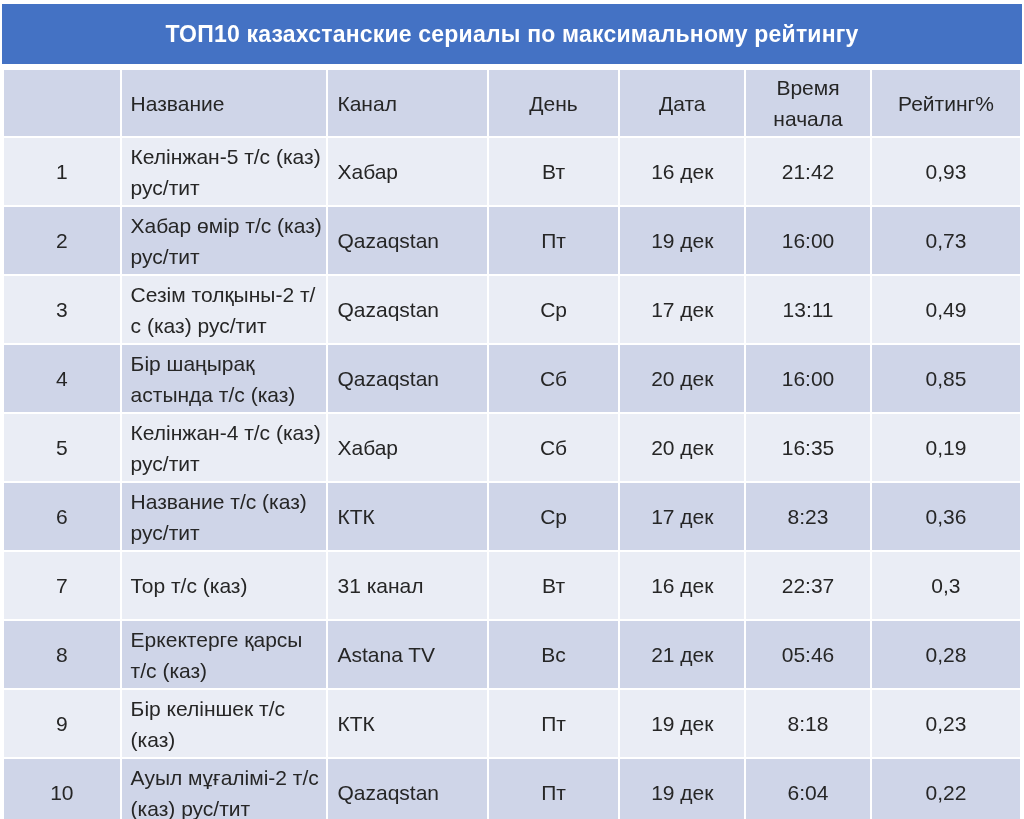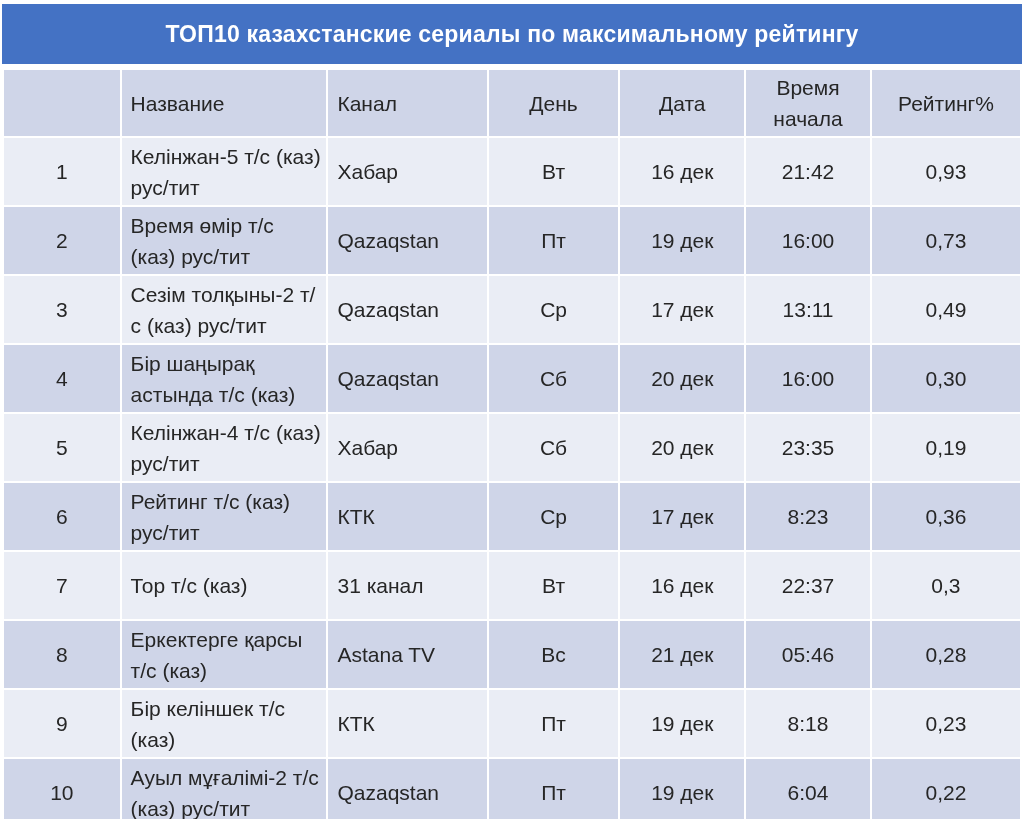--- a/index.html
+++ b/index.html
@@ -103,21 +103,21 @@
         <td class="cell-rank">1</td>
         <td class="cell-name">Келінжан-5 т/с (каз) рус/тит</td>
         <td class="cell-channel">Хабар</td>
         <td class="cell-day">Вт</td>
         <td class="cell-date">16 дек</td>
         <td class="cell-time">21:42</td>
         <td class="cell-rating">0,93</td>
       </tr>
       <tr class="dark">
         <td class="cell-rank">2</td>
-        <td class="cell-name">Время өмір т/с (каз) рус/тит</td>
+        <td class="cell-name">Хабар өмір т/с (каз) рус/тит</td>
         <td class="cell-channel">Qazaqstan</td>
         <td class="cell-day">Пт</td>
         <td class="cell-date">19 дек</td>
         <td class="cell-time">16:00</td>
         <td class="cell-rating">0,73</td>
       </tr>
       <tr class="light">
         <td class="cell-rank">3</td>
         <td class="cell-name">Сезім толқыны-2 т/с (каз) рус/тит</td>
         <td class="cell-channel">Qazaqstan</td>
@@ -126,34 +126,34 @@
         <td class="cell-time">13:11</td>
         <td class="cell-rating">0,49</td>
       </tr>
       <tr class="dark">
         <td class="cell-rank">4</td>
         <td class="cell-name">Бір шаңырақ астында т/с (каз)</td>
         <td class="cell-channel">Qazaqstan</td>
         <td class="cell-day">Сб</td>
         <td class="cell-date">20 дек</td>
         <td class="cell-time">16:00</td>
-        <td class="cell-rating">0,30</td>
+        <td class="cell-rating">0,85</td>
       </tr>
       <tr class="light">
         <td class="cell-rank">5</td>
         <td class="cell-name">Келінжан-4 т/с (каз) рус/тит</td>
         <td class="cell-channel">Хабар</td>
         <td class="cell-day">Сб</td>
         <td class="cell-date">20 дек</td>
-        <td class="cell-time">23:35</td>
+        <td class="cell-time">16:35</td>
         <td class="cell-rating">0,19</td>
       </tr>
       <tr class="dark">
         <td class="cell-rank">6</td>
-        <td class="cell-name">Рейтинг т/с (каз) рус/тит</td>
+        <td class="cell-name">Название т/с (каз) рус/тит</td>
         <td class="cell-channel">КТК</td>
         <td class="cell-day">Ср</td>
         <td class="cell-date">17 дек</td>
         <td class="cell-time">8:23</td>
         <td class="cell-rating">0,36</td>
       </tr>
       <tr class="light">
         <td class="cell-rank">7</td>
         <td class="cell-name">Тор т/с (каз)</td>
         <td class="cell-channel">31 канал</td>

